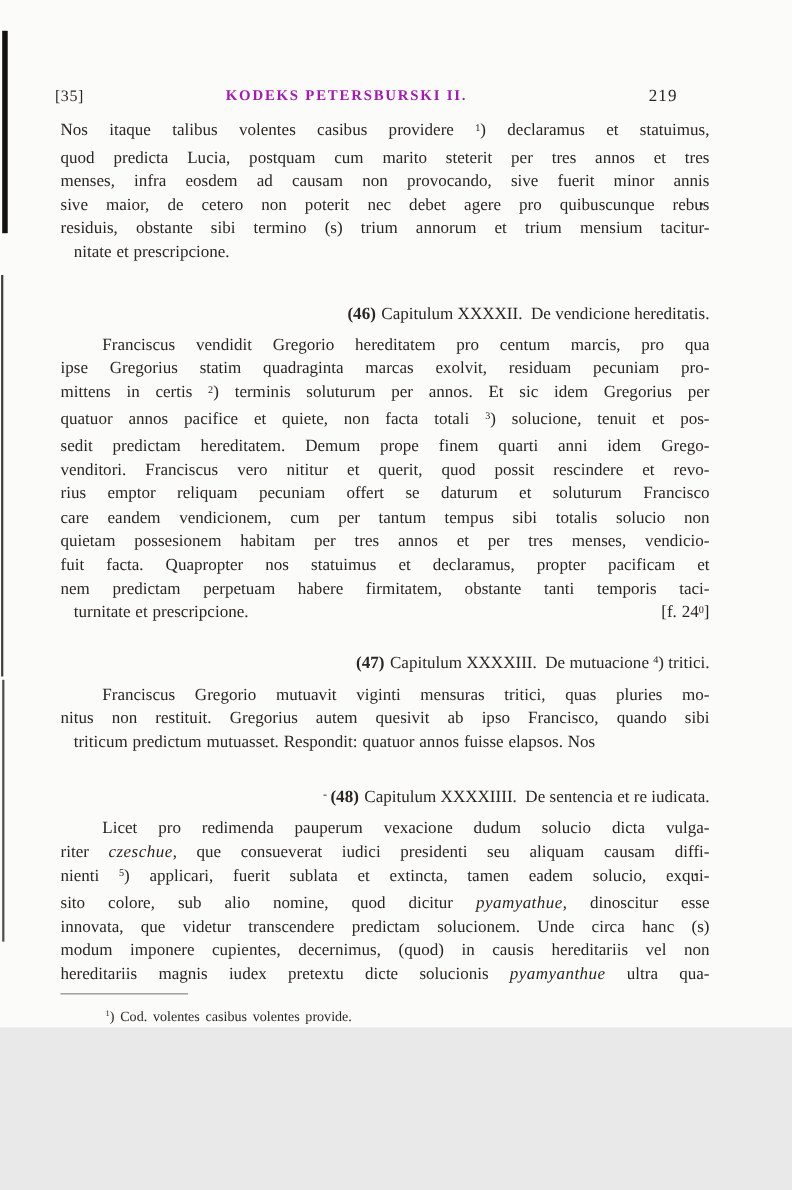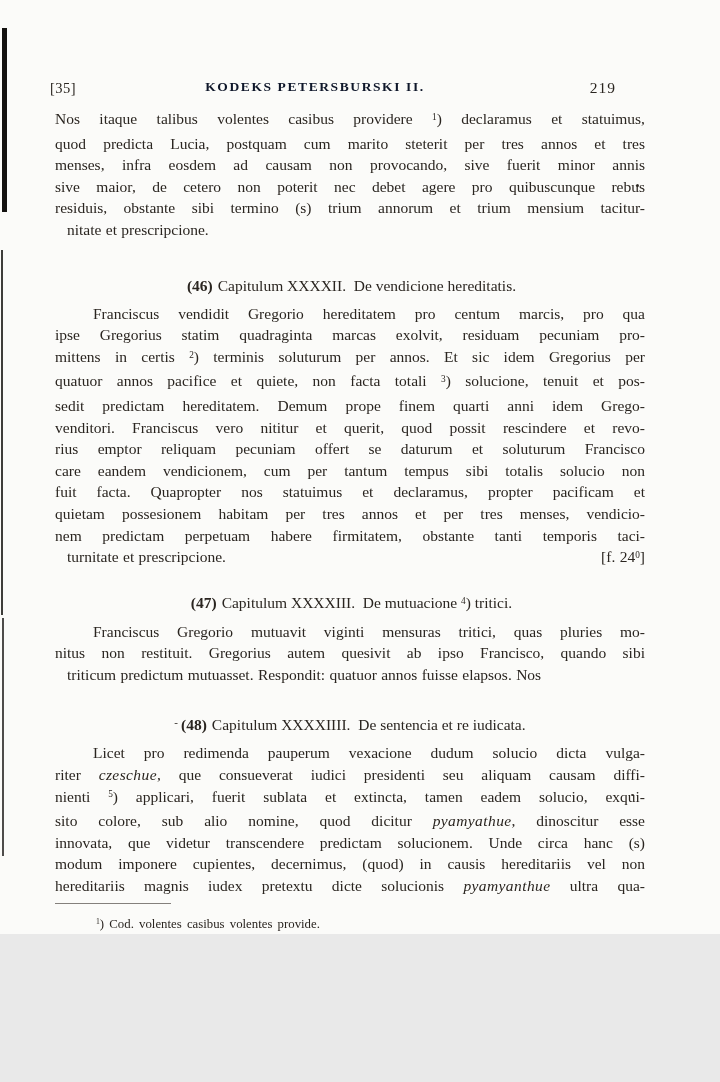--- a/index.html
+++ b/index.html
@@ -22,21 +22,21 @@
     height: 20px;
     display: flex; justify-content: space-between; align-items: baseline;
     font-size: 14.5px;
   }
   .pagehead .folio { letter-spacing: 0.5px; }
   .pagehead .running-title {
     position: absolute; left: 291px; transform: translateX(-50%);
     left: 50%; margin-left: -18px;
     white-space: nowrap;
     font-size: 13.5px; letter-spacing: 1.6px; font-weight: bold;
-    color: #0f172a;
+    color: #a21caf;
   }
   .pagehead .pageno { font-size: 15.5px; letter-spacing: 1px; }
 
   
   #column {
     position: absolute; left: 55px; top: 108px; width: 590px;
   }
   .para { font-size: 15.5px; line-height: 21.6px; }
   .line {
     text-align: justify;
@@ -51,21 +51,21 @@
   .line sup, .heading sup {
     font-size: 0.60em;
     vertical-align: baseline;
     position: relative; top: -0.45em;
     letter-spacing: 0;
   }
   .line i { font-style: italic; letter-spacing: 0.4px; }
 
   
   .heading {
-    text-align: center;
+    text-align: right;
     font-size: 15.5px; line-height: 24px;
     margin: 0;
   }
   .heading .hnum { font-weight: bold; margin-right: 5px; }
   .heading .hpre { font-size: 11px; vertical-align: 4px; margin-right: 3px; }
   #h46 { margin-top: 30px; margin-bottom: 5px; }
   #h47 { margin-top: 17px; margin-bottom: 4px; }
   #h48 { margin-top: 25px; margin-bottom: 5px; }
 
   
@@ -134,22 +134,22 @@
 
     <div class="para indented" data-last="left">
         <div class="line">Franciscus vendidit Gregorio hereditatem pro centum marcis, pro qua</div>
         <div class="line">ipse Gregorius statim quadraginta marcas exolvit, residuam pecuniam pro-</div>
         <div class="line">mittens in certis <sup>2</sup>) terminis soluturum per annos. Et sic idem Gregorius per</div>
         <div class="line">quatuor annos pacifice et quiete, non facta totali <sup>3</sup>) solucione, tenuit et pos-</div>
         <div class="line">sedit predictam hereditatem.  Demum prope finem quarti anni idem Grego-</div>
         <div class="line">venditori.  Franciscus vero nititur et querit, quod possit rescindere et revo-</div>
         <div class="line">rius emptor reliquam pecuniam offert se daturum et soluturum Francisco</div>
         <div class="line">care eandem vendicionem, cum per tantum tempus sibi totalis solucio non</div>
+        <div class="line">quietam possesionem habitam per tres annos et per tres menses, vendicio-</div>
         <div class="line">fuit facta.  Quapropter nos statuimus et declaramus, propter pacificam et</div>
-        <div class="line">quietam possesionem habitam per tres annos et per tres menses, vendicio-</div>
         <div class="line">nem predictam perpetuam habere firmitatem, obstante tanti temporis taci-</div>
         <div class="line split">
           <span class="l">turnitate et prescripcione.</span>
           <span class="r">[f. 24<sup>0</sup>]</span>
         </div>
       </div>
 
     <div class="heading" id="h47">
       <span class="hpre"></span><span class="hnum">(47)</span><span class="htext">Capitulum XXXXIII.&nbsp; De mutuacione <sup>4</sup>) tritici.</span>
     </div>

